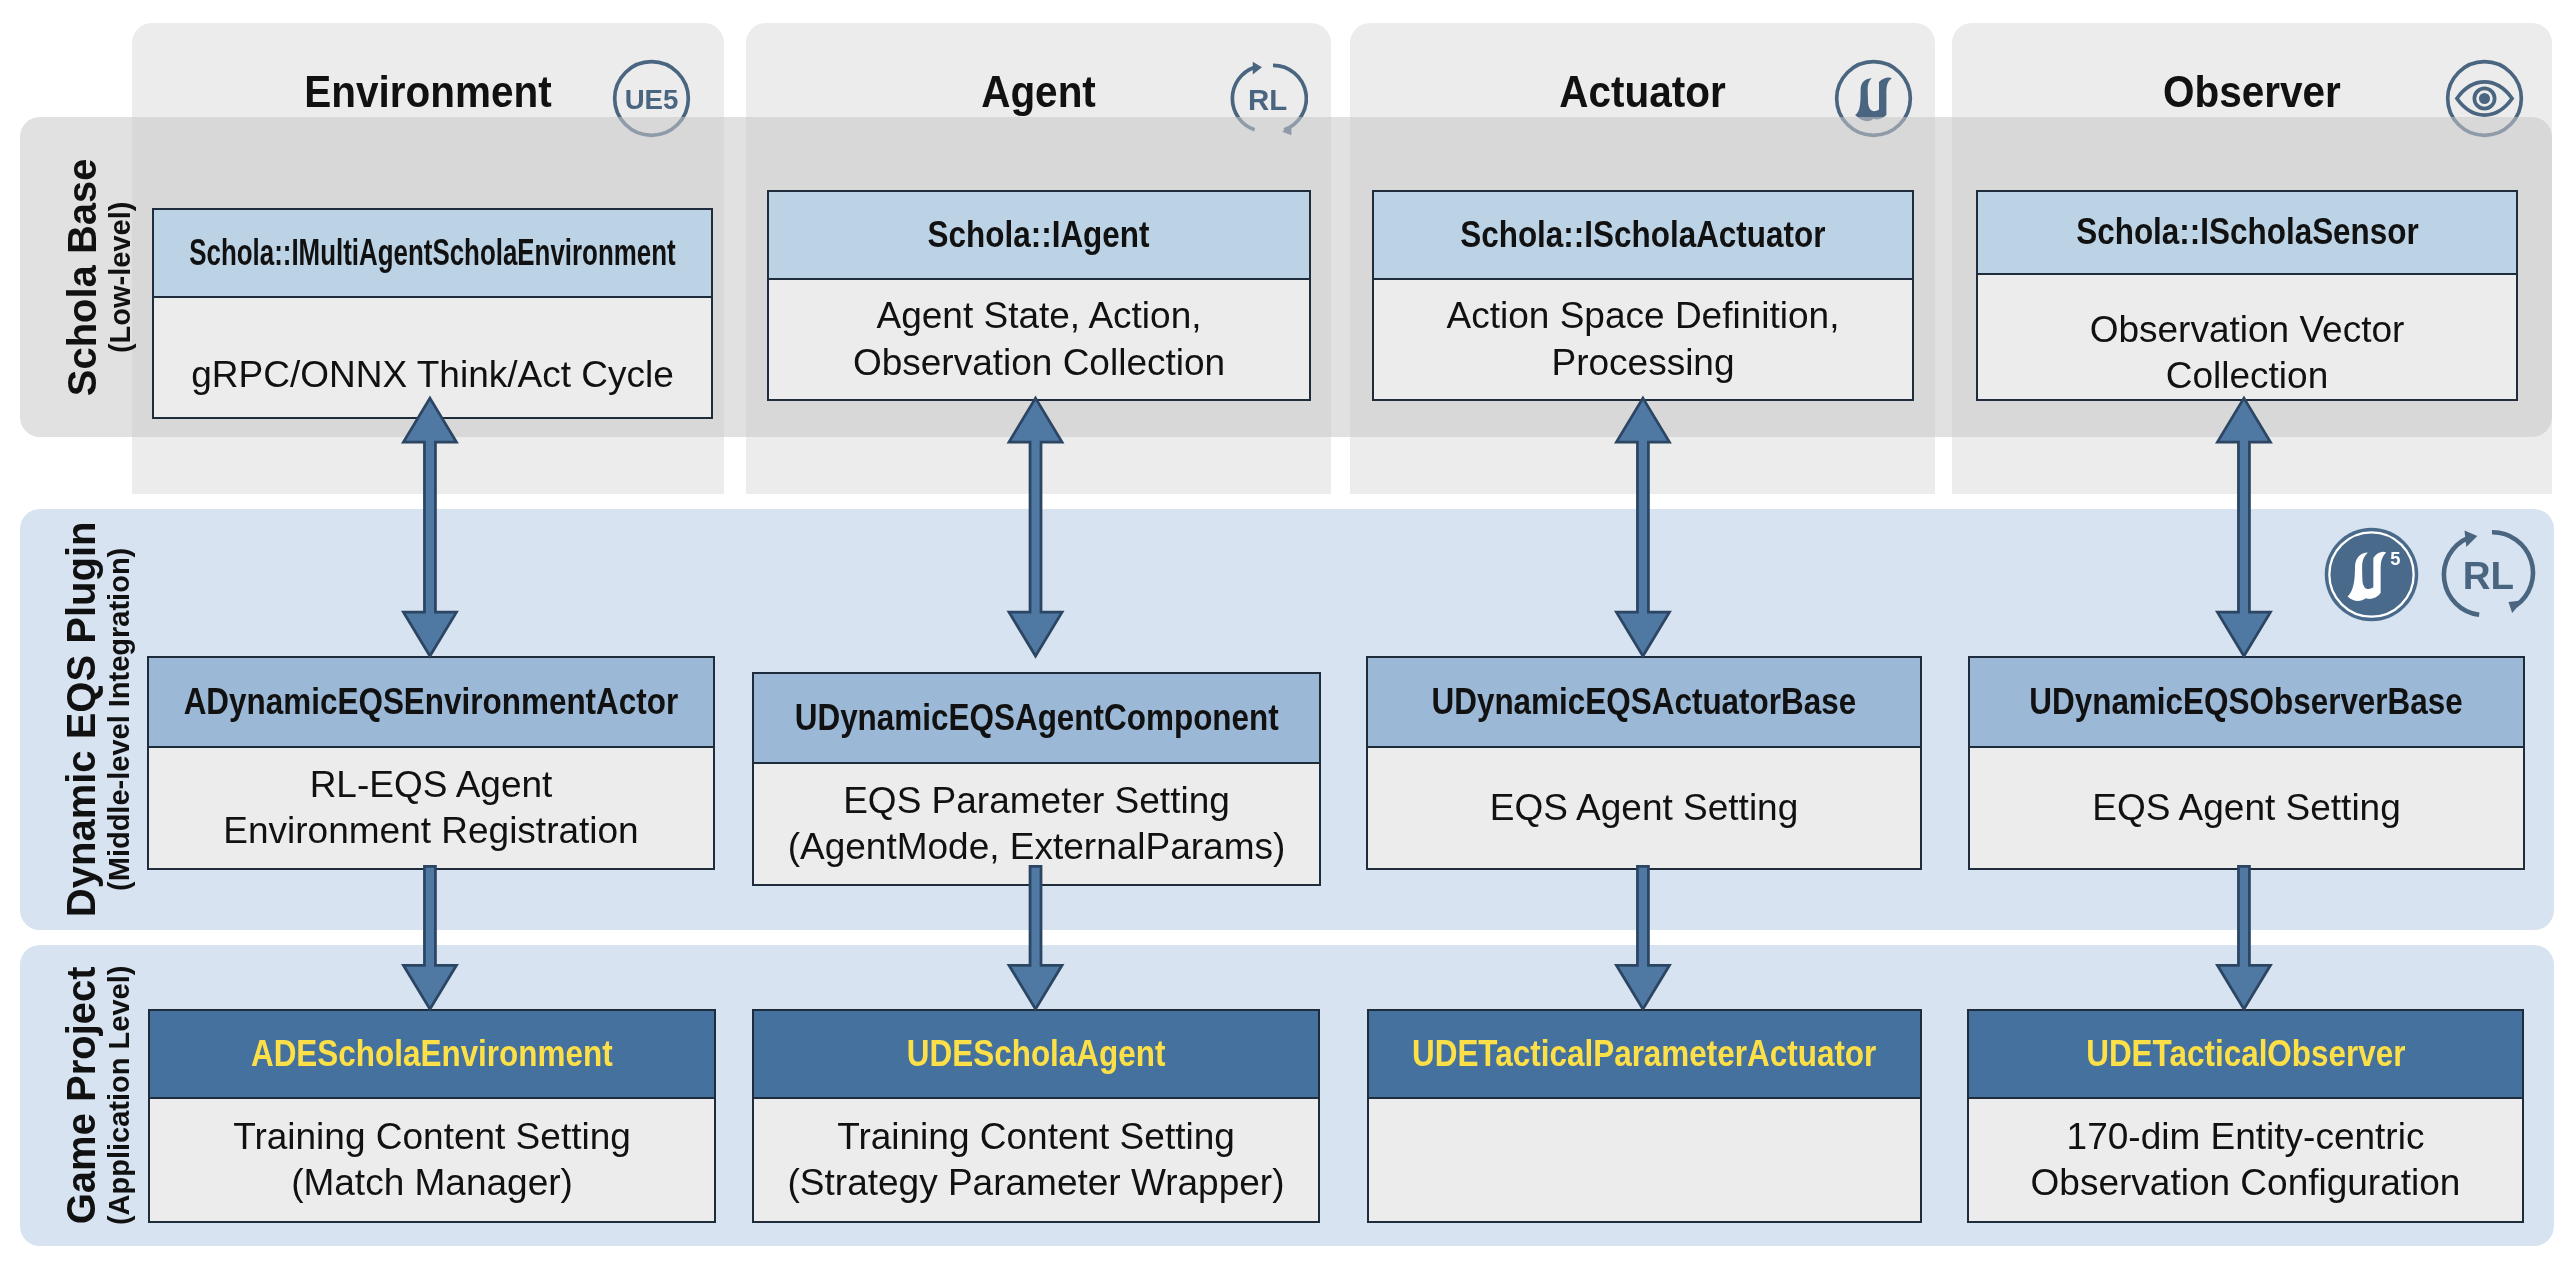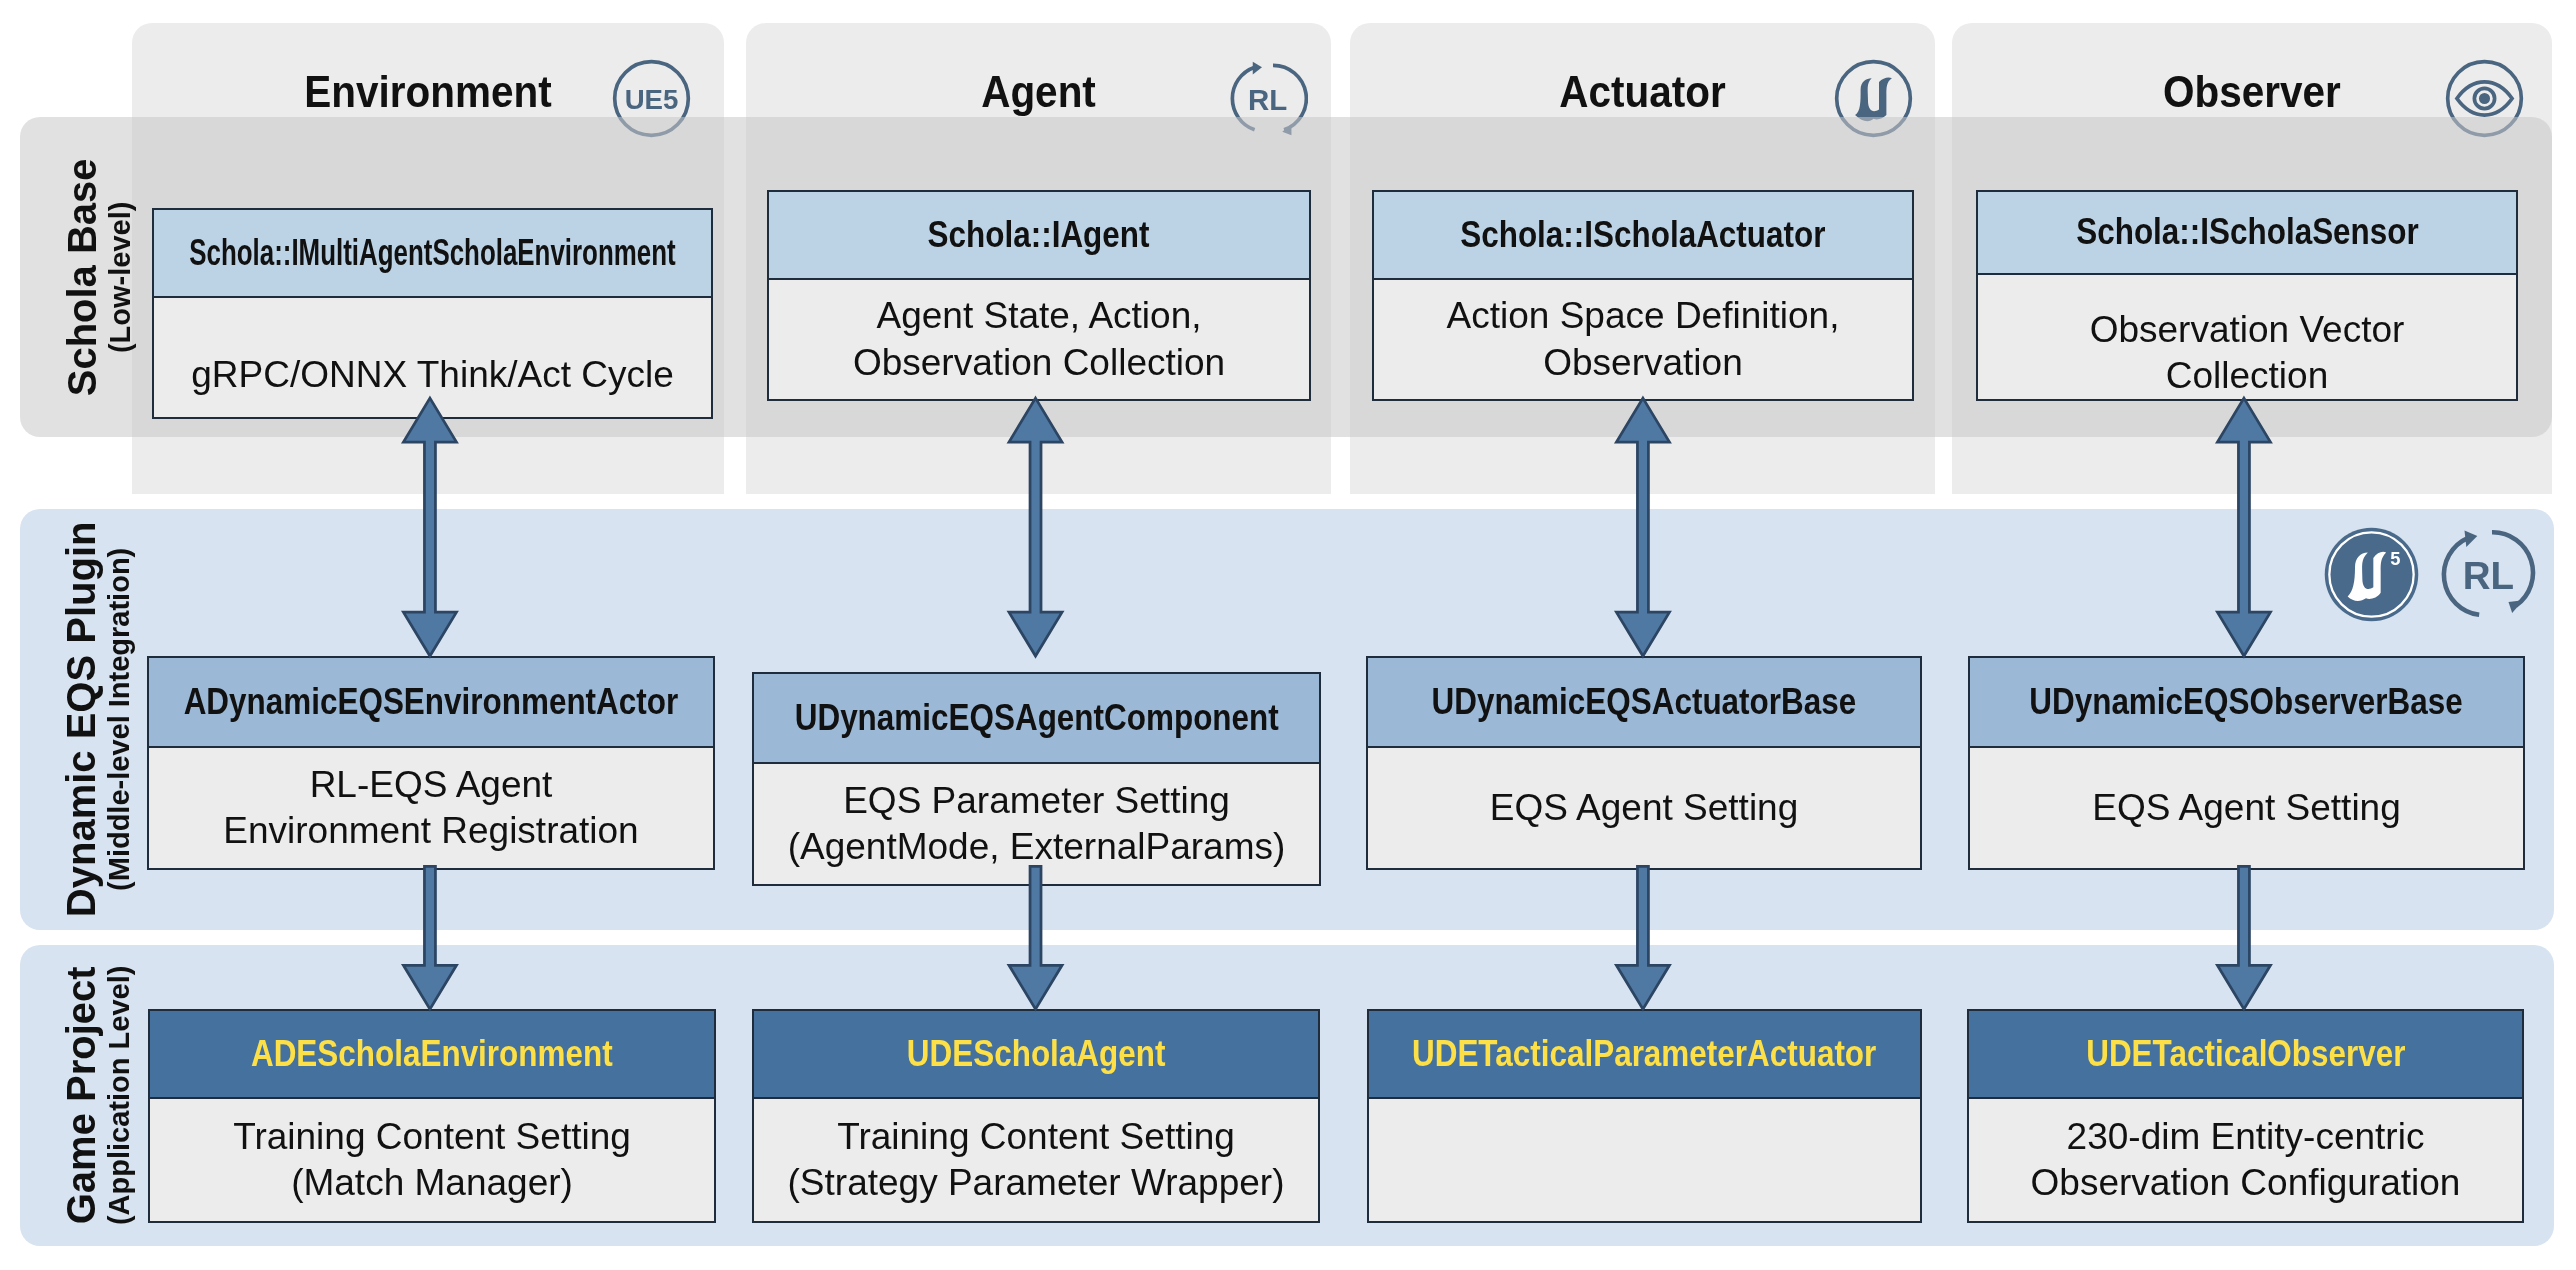--- a/index.html
+++ b/index.html
@@ -152,21 +152,21 @@
       <span>Schola::IAgent</span>
     </div>
   <div class="body">Agent State, Action,
 Observation Collection</div>
 </div>
 <div class="box row-top" style="left:1372px; top:190px; width:538px; height:207px;">
   <div class="hdr">
       <span>Schola::IScholaActuator</span>
     </div>
   <div class="body">Action Space Definition,
-Observation</div>
+Processing</div>
 </div>
 <div class="box row-top" style="left:1976px; top:190px; width:538px; height:207px;gap:32px;">
   <div class="hdr">
       <span>Schola::IScholaSensor</span>
     </div>
   <div class="body">Observation Vector
 Collection</div>
 </div>
 
 <div class="box row-mid" style="left:147px; top:656px; width:564px; height:210px;">
@@ -212,21 +212,21 @@
 </div>
 <div class="box row-bot" style="left:1367px; top:1009px; width:551px; height:210px;">
   <div class="hdr">
       <span>UDETacticalParameterActuator</span>
     </div>
 </div>
 <div class="box row-bot" style="left:1967px; top:1009px; width:553px; height:210px;">
   <div class="hdr">
       <span>UDETacticalObserver</span>
     </div>
-  <div class="body">230-dim Entity-centric
+  <div class="body">170-dim Entity-centric
 Observation Configuration</div>
 </div>
 
 <svg class="arrows" width="2576" height="1271" viewBox="0 0 2816 1389">
     <polygon points="470,435 499,483 476,483 476,669 499,669 470,717 441,669 464,669 464,483 441,483" fill="#4f78a3" stroke="#2b4563" stroke-width="3" stroke-linejoin="miter"></polygon>
     <polygon points="464,947 476,947 476,1055 499,1055 470,1103 441,1055 464,1055" fill="#4f78a3" stroke="#2b4563" stroke-width="3" stroke-linejoin="miter"></polygon>
     <polygon points="1132,435 1161,483 1138,483 1138,669 1161,669 1132,717 1103,669 1126,669 1126,483 1103,483" fill="#4f78a3" stroke="#2b4563" stroke-width="3" stroke-linejoin="miter"></polygon>
     <polygon points="1126,947 1138,947 1138,1055 1161,1055 1132,1103 1103,1055 1126,1055" fill="#4f78a3" stroke="#2b4563" stroke-width="3" stroke-linejoin="miter"></polygon>
     <polygon points="1796,435 1825,483 1802,483 1802,669 1825,669 1796,717 1767,669 1790,669 1790,483 1767,483" fill="#4f78a3" stroke="#2b4563" stroke-width="3" stroke-linejoin="miter"></polygon>
     <polygon points="1790,947 1802,947 1802,1055 1825,1055 1796,1103 1767,1055 1790,1055" fill="#4f78a3" stroke="#2b4563" stroke-width="3" stroke-linejoin="miter"></polygon>

